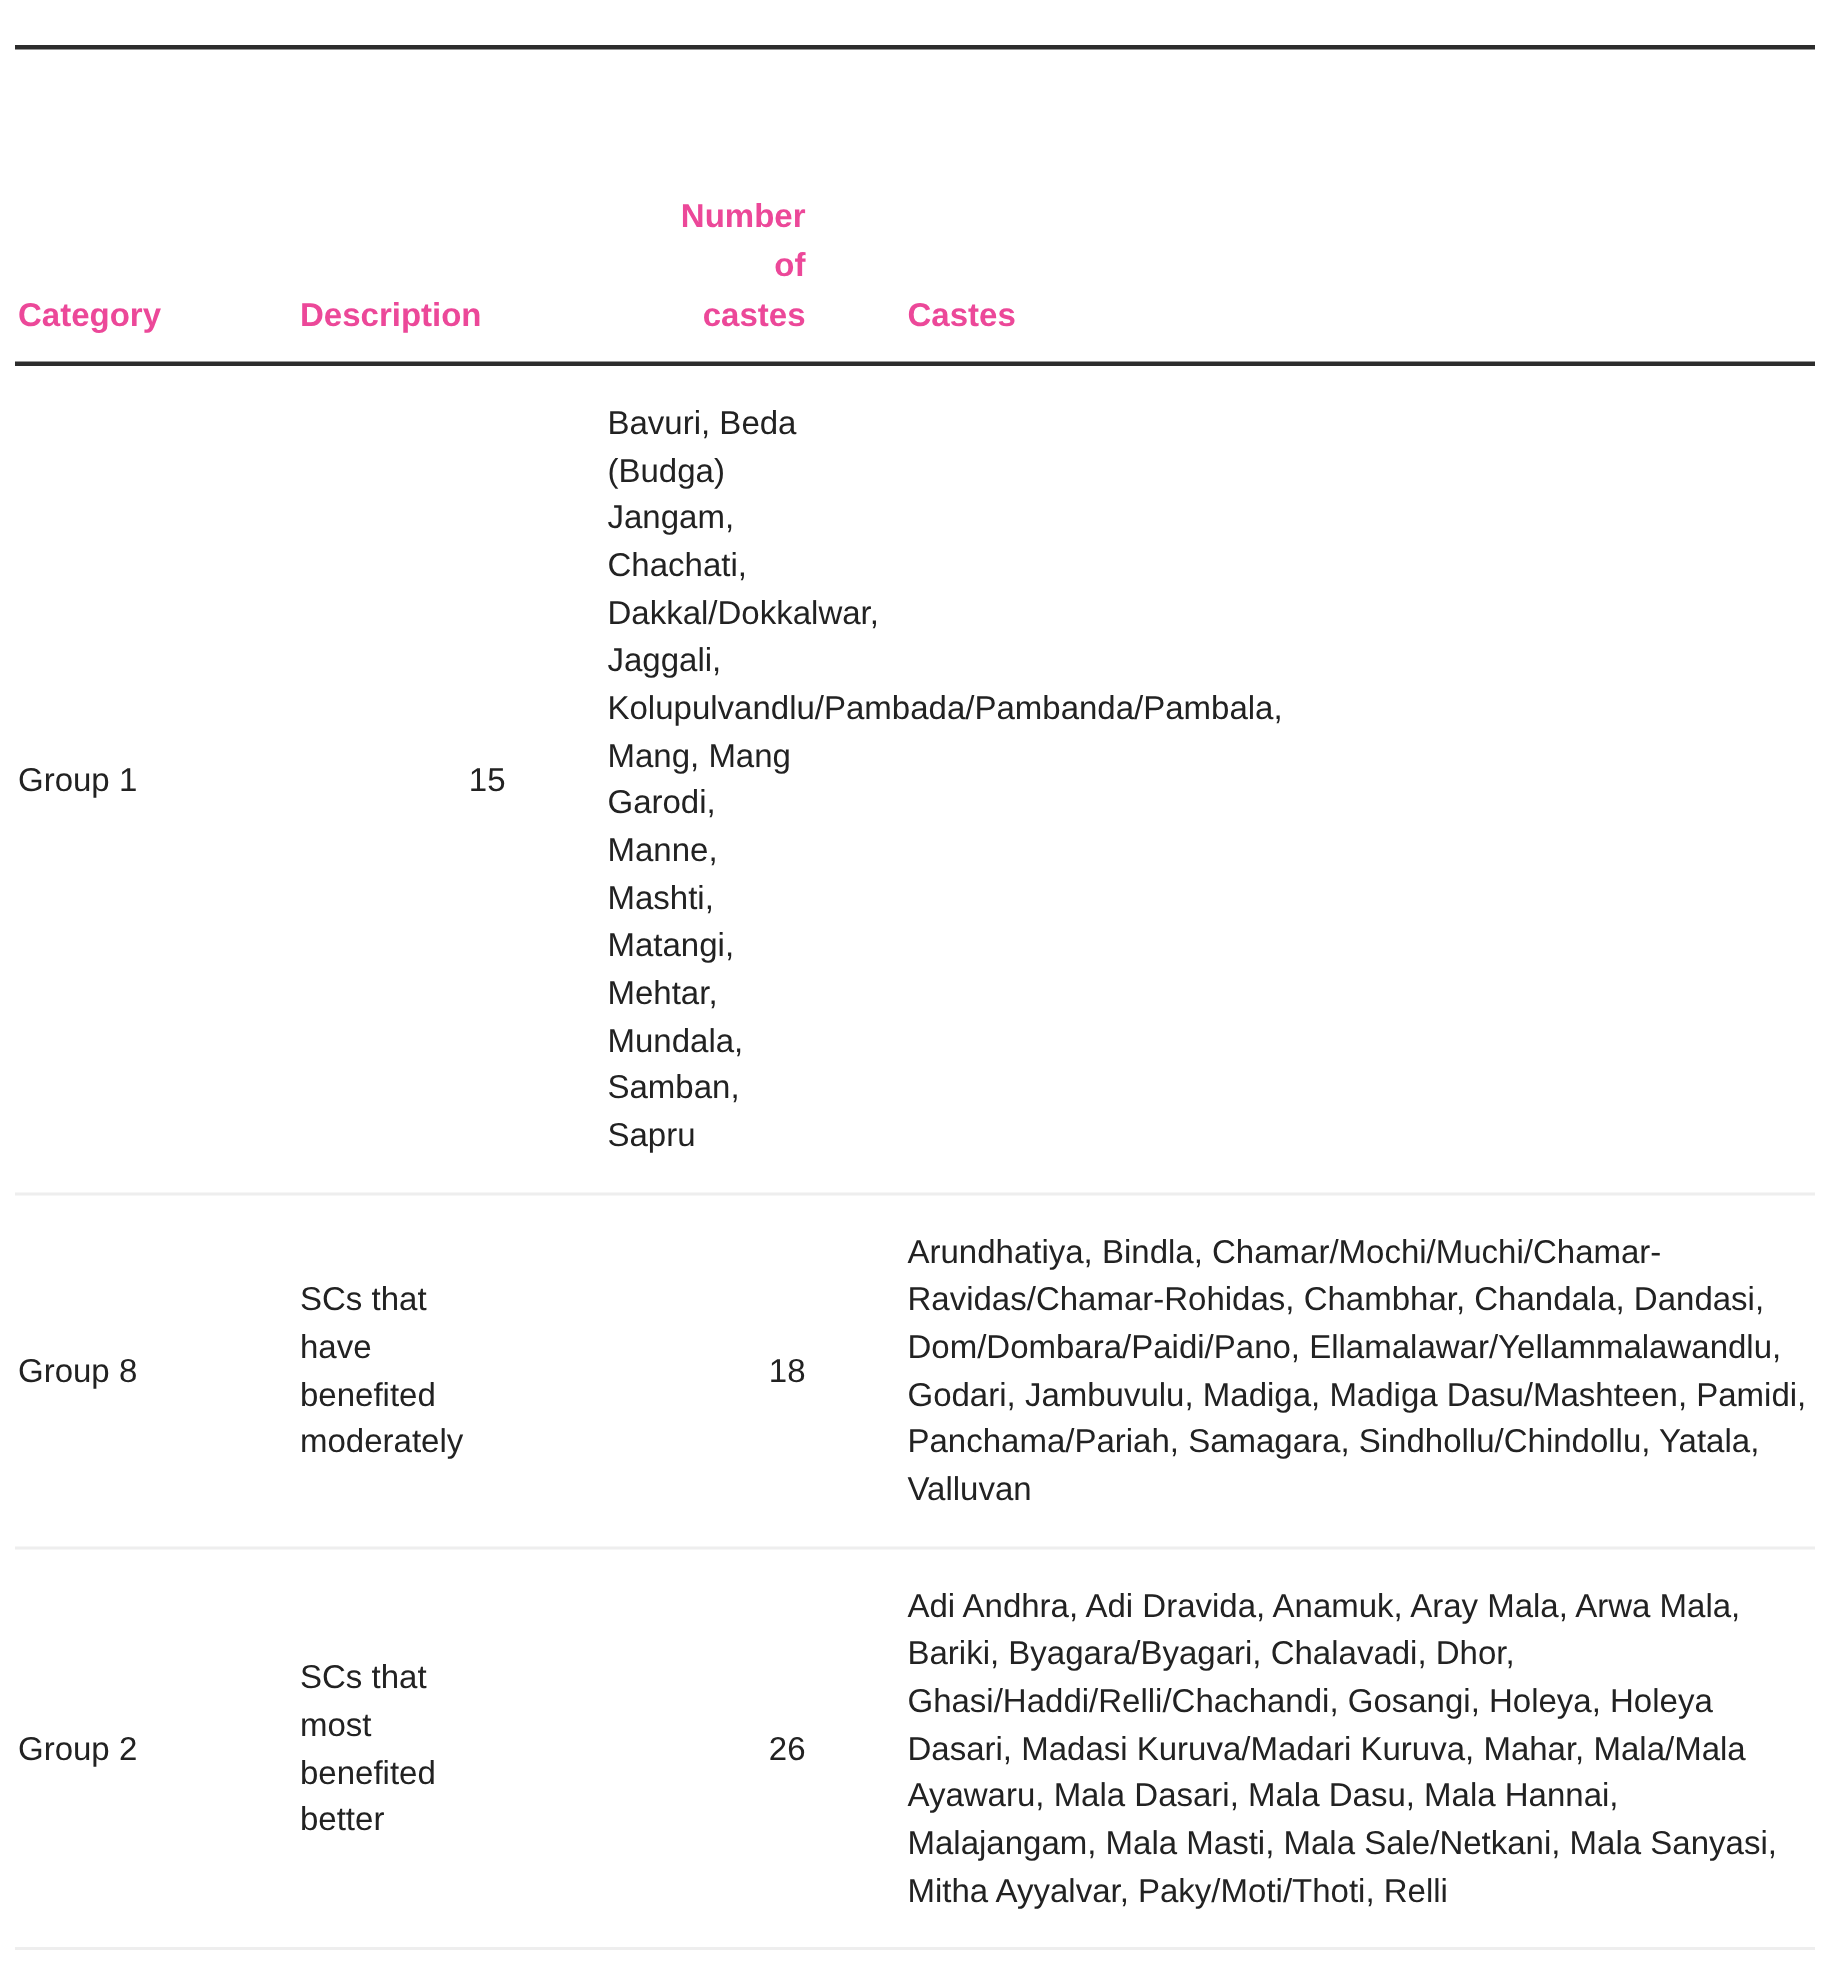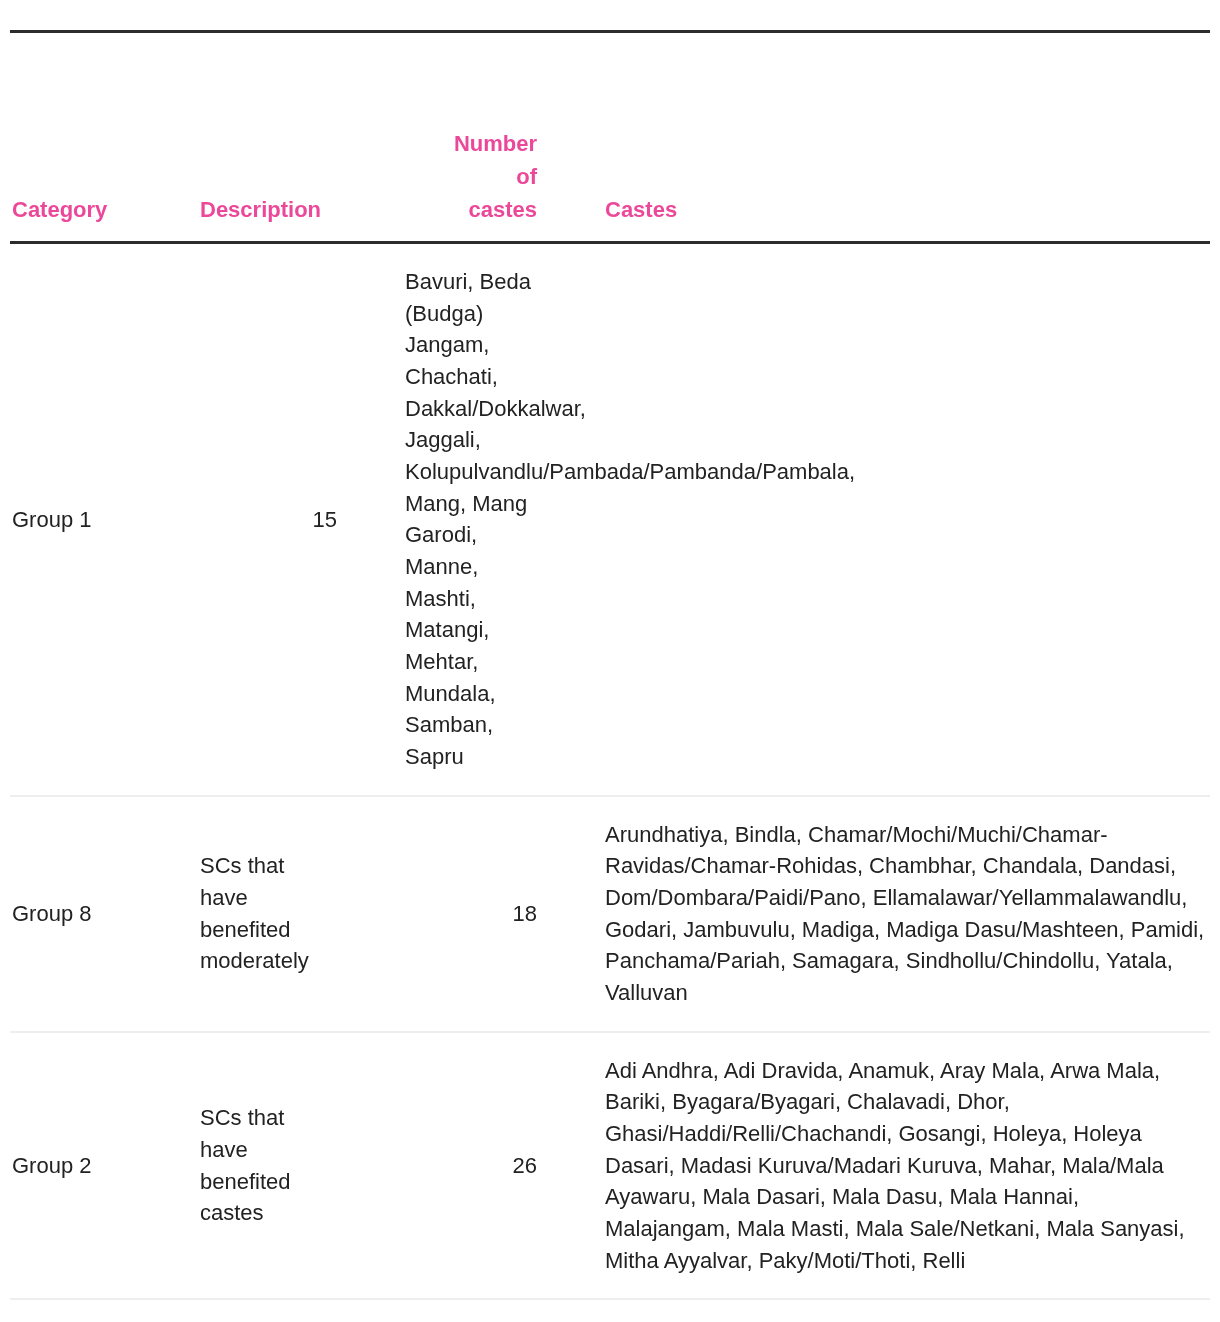--- a/index.html
+++ b/index.html
@@ -76,21 +76,21 @@
     <div class="cell desc">
         <div class="inner">SCs that have benefited moderately</div>
       </div>
     <div class="cell num">18</div>
     <div class="cell castes">Arundhatiya, Bindla, Chamar/Mochi/Muchi/Chamar-Ravidas/Chamar-Rohidas, Chambhar, Chandala, Dandasi, Dom/Dombara/Paidi/Pano, Ellamalawar/Yellammalawandlu, Godari, Jambuvulu, Madiga, Madiga Dasu/Mashteen, Pamidi, Panchama/Pariah, Samagara, Sindhollu/Chindollu, Yatala, Valluvan</div>
   </div>
 
   <div class="grid-row trow">
     <div class="cell cat">Group 2</div>
     <div class="cell desc">
-        <div class="inner">SCs that have benefited castes</div>
+        <div class="inner">SCs that most benefited better</div>
       </div>
     <div class="cell num">26</div>
     <div class="cell castes">Adi Andhra, Adi Dravida, Anamuk, Aray Mala, Arwa Mala, Bariki, Byagara/Byagari, Chalavadi, Dhor, Ghasi/Haddi/Relli/Chachandi, Gosangi, Holeya, Holeya Dasari, Madasi Kuruva/Madari Kuruva, Mahar, Mala/Mala Ayawaru, Mala Dasari, Mala Dasu, Mala Hannai, Malajangam, Mala Masti, Mala Sale/Netkani, Mala Sanyasi, Mitha Ayyalvar, Paky/Moti/Thoti, Relli</div>
   </div>
 
 
 </div>
 
 <a class="credit" href="#">Created with Datawrapper</a>
 

